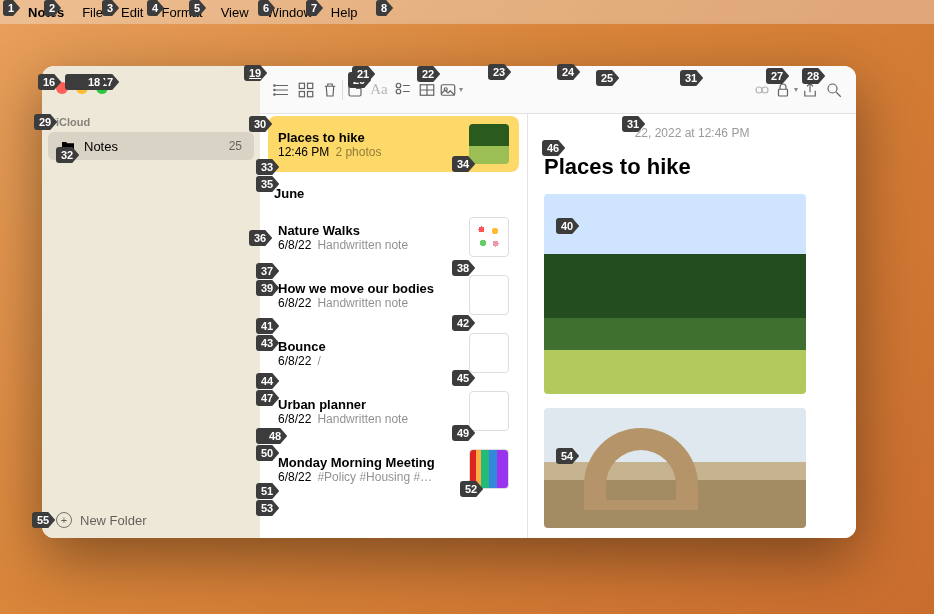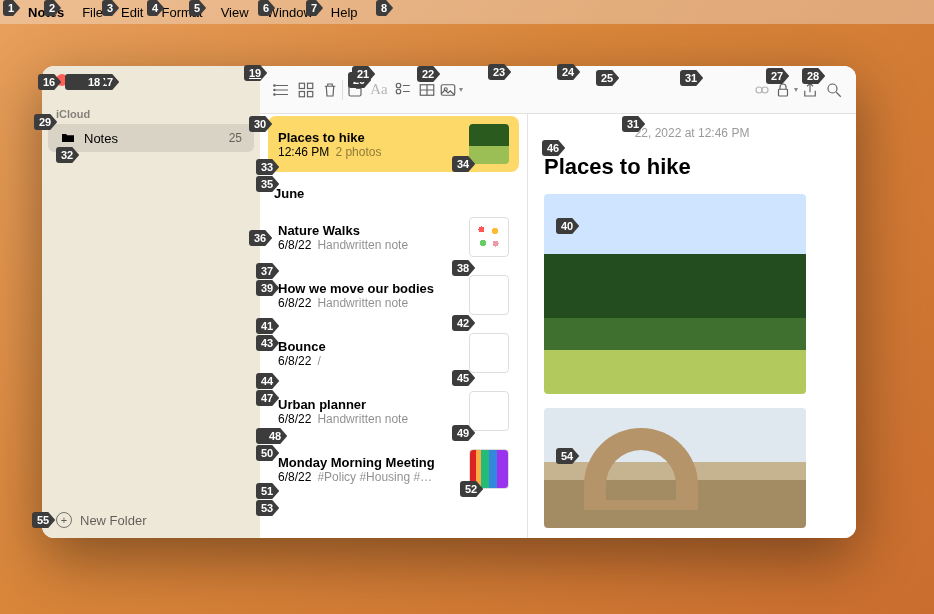--- a/index.html
+++ b/index.html
@@ -5,21 +5,21 @@
   * { box-sizing: border-box; margin: 0; padding: 0; }
   body { width: 934px; height: 614px; font-family: -apple-system, "Helvetica Neue", Arial, sans-serif; font-size: 13px; background: linear-gradient(135deg, #e8a05c 0%, #d9853a 40%, #c96d2e 100%); overflow: hidden; position: relative; }
   
   .menubar { height: 24px; background: rgba(245,245,245,0.35); display: flex; align-items: center; padding: 0 10px; gap: 18px; font-size: 13px; color: #000; }
   .menubar .apple { font-size: 14px; }
   .menubar .app { font-weight: 700; }
   .menubar span { cursor: default; }
   
   .window { position: absolute; left: 42px; top: 66px; width: 814px; height: 472px; border-radius: 12px; overflow: hidden; box-shadow: 0 20px 60px rgba(0,0,0,0.4); display: flex; background: #fff; }
   
-  .sidebar { width: 218px; background: rgba(235,228,210,0.85); backdrop-filter: blur(10px); display: flex; flex-direction: column; }
+  .sidebar { width: 218px; background: rgba(235,228,210,0.85); backdrop-filter: blur(10px); display: flex; flex-direction: column; padding-top: 8px; }
   .traffic { display: flex; gap: 8px; padding: 8px 14px 16px; }
   .dot { width: 12px; height: 12px; border-radius: 50%; }
   .dot.red { background:#ff5f57;} .dot.yellow{background:#febc2e;} .dot.green{background:#28c840;}
   .section-label { font-size: 11px; font-weight: 600; color: rgba(60,60,60,0.6); padding: 6px 14px 4px; }
   .folder-row { display:flex; align-items:center; gap:8px; padding:6px 12px; margin:0 6px; border-radius:6px; }
   .folder-row.selected { background: rgba(0,0,0,0.09); }
   .folder-row .icon { width:16px; display:flex; justify-content:center; color:#8d7b4f; }
   .folder-row .label { flex:1; }
   .folder-row .count { color:rgba(0,0,0,0.55); font-size:12px; }
   .sidebar-footer { margin-top:auto; padding:10px 14px; display:flex; align-items:center; gap:8px; color:rgba(0,0,0,0.6); font-size:13px; }

